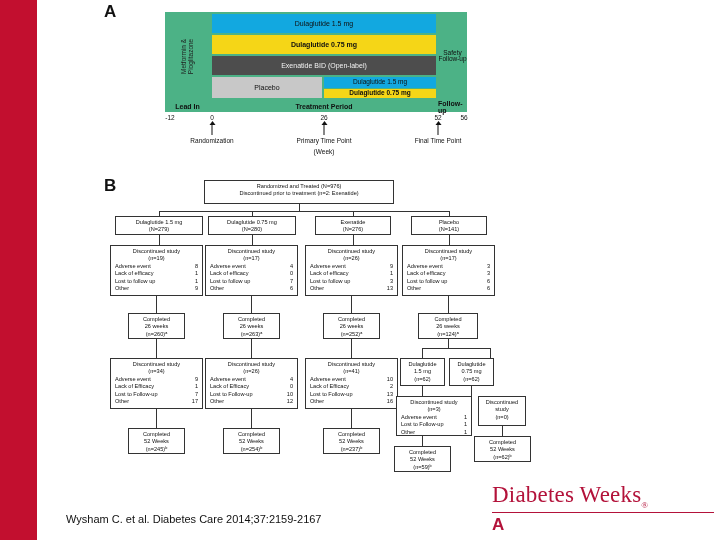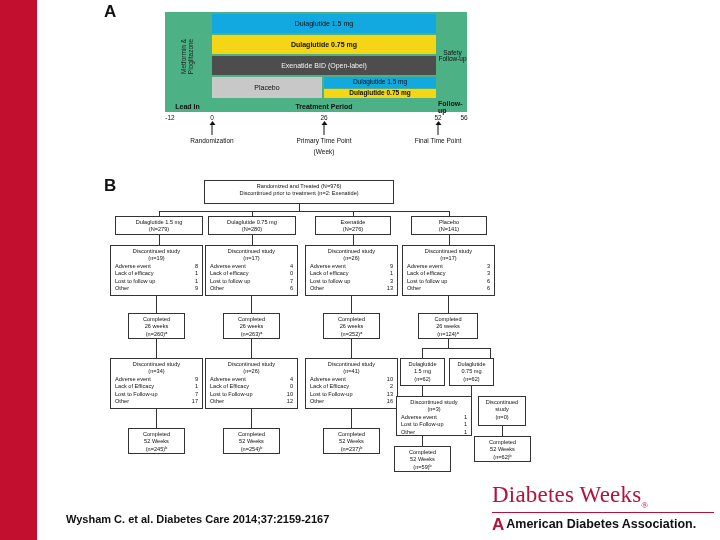--- a/index.html
+++ b/index.html
@@ -172,21 +172,21 @@
     background: #333;
   }
   .conn.v { width: 1px; }
   .conn.h { height: 1px; }
 
   
   #footer-citation {
     position: absolute;
     left: 66px; top: 513px;
     font-size: 11px;
-    font-weight: bold;
+    font-weight: normal;
     color: #111;
     white-space: nowrap;
     font-family: "Liberation Sans", sans-serif;
   }
   #brand-block {
     position: absolute;
     left: 492px; top: 482px;
     width: 222px;
   }
   #brand-wordmark {
@@ -574,15 +574,14 @@
 
 <div id="footer-citation">Wysham C. et al. Diabetes Care 2014;37:2159-2167</div>
 
 <div id="brand-block">
   <div id="brand-wordmark">
     <span>Diabetes Weeks</span><span class="reg">®</span>
   </div>
   <div id="brand-rule"></div>
   <div id="brand-ada">
     <span id="ada-mark">A</span>
-    <span id="ada-text">American Diabetes Association.</span>
   </div>
 </div>
 
 </body></html>

